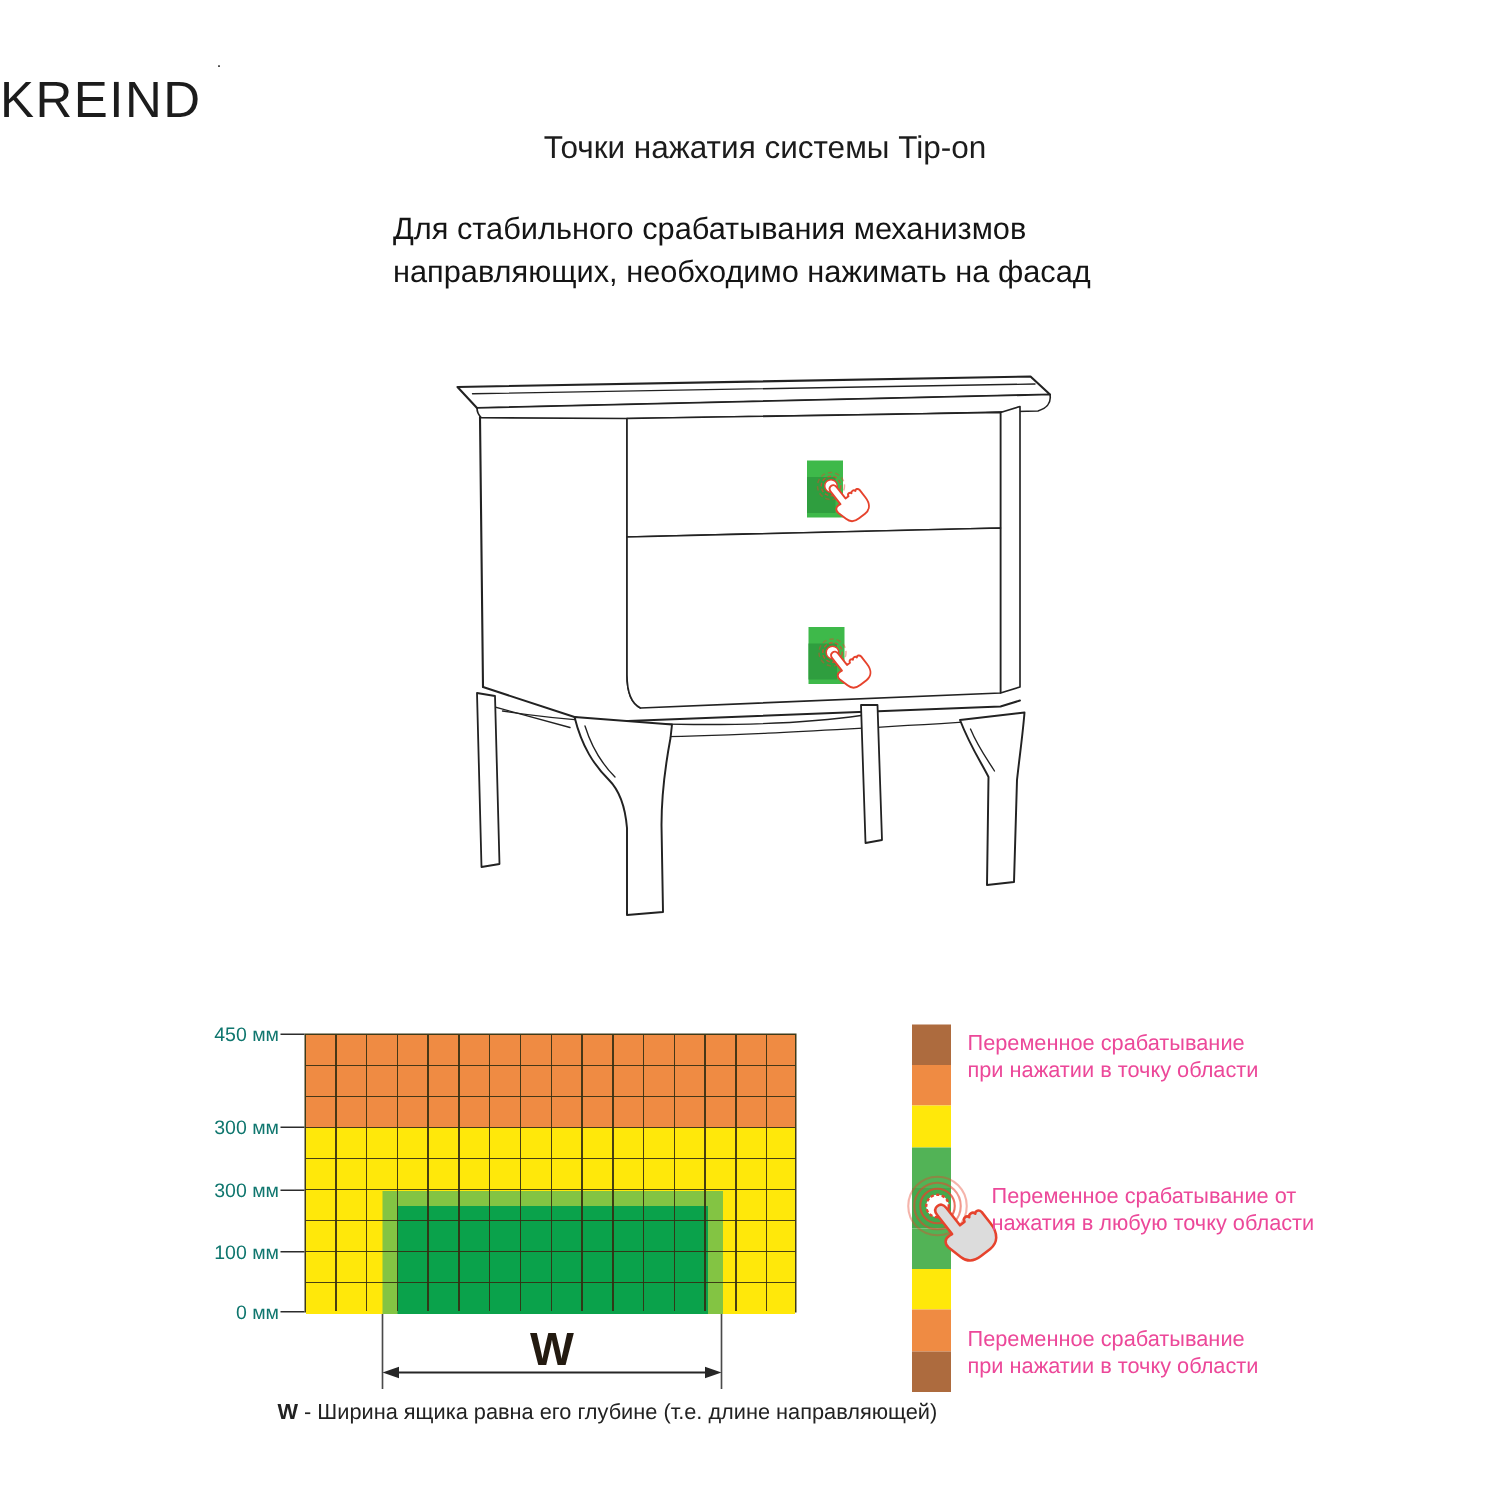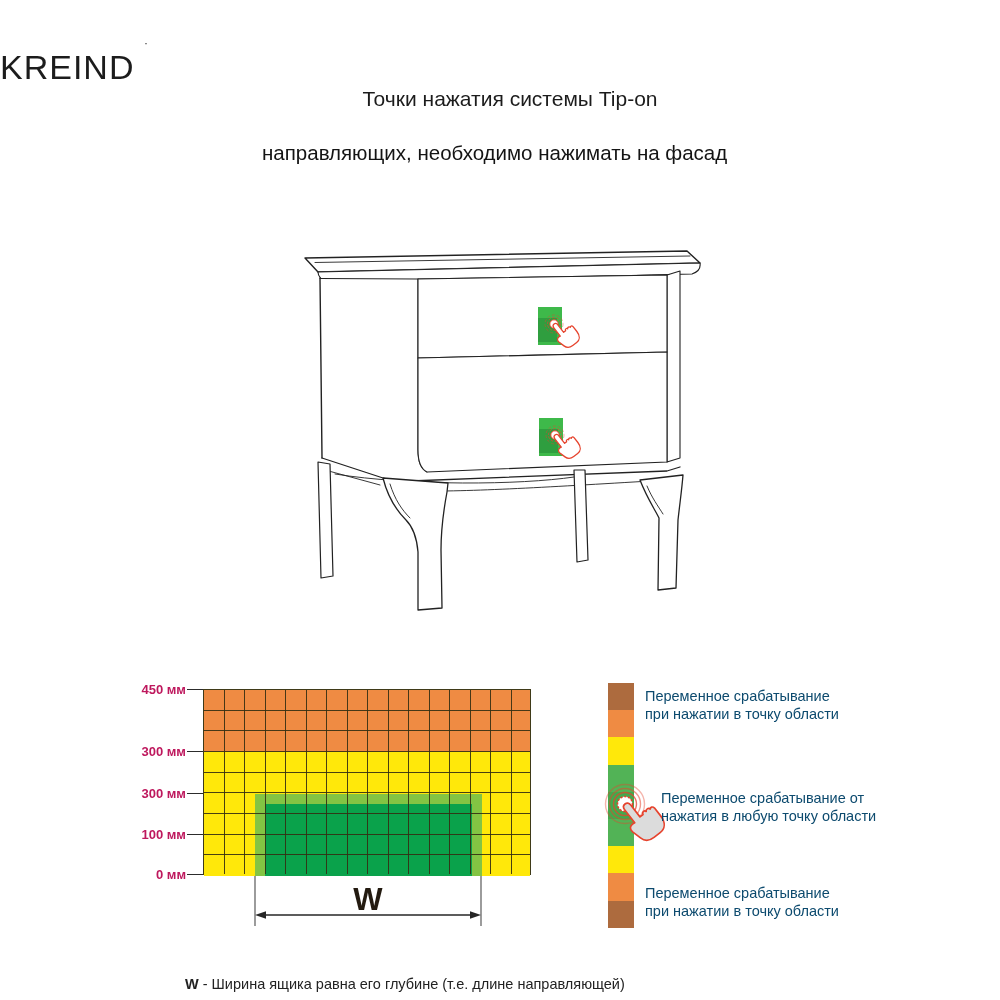--- a/index.html
+++ b/index.html
@@ -20,57 +20,58 @@
   #grid .band-orange { position:absolute; left:0; top:0; width:100%; height:62px; background:#ef8b43; }
   #grid .band-yellow { position:absolute; left:0; top:62px; width:100%; height:124px; background:#ffe80a; }
   #grid .zone-outer  { position:absolute; left:51px; top:104px; width:227px; height:82px; background:#83c443; }
   #grid .zone-inner  { position:absolute; left:61px; top:114px; width:207px; height:72px; background:#0aa24b; }
   #grid .gridlines   { position:absolute; inset:0;
       background-image:
         repeating-linear-gradient(to right, transparent 0, transparent 19.5px, rgba(52,46,18,.9) 19.5px, rgba(52,46,18,.9) 20.5px),
         repeating-linear-gradient(to bottom, transparent 0, transparent 19.67px, rgba(52,46,18,.9) 19.67px, rgba(52,46,18,.9) 20.67px);
   }
 
-  .axis-label { position:absolute; width:62px; text-align:right; font-size:13px; font-weight:700; color:#be185d; }
+  .axis-label { position:absolute; width:62px; text-align:right; font-size:13px; font-weight:400; color:#0f766e; }
   .tick { position:absolute; left:187px; width:16px; height:1px; background:#2c2c2c; }
 
   #wdim { left:230px; top:868px; }
-  #caption { left:185px; top:976px; font-size:14.5px; color:#222; }
+  #caption { left:185px; top:934px; font-size:14.5px; color:#222; }
   #caption .cap-sym { font-weight:700; }
 
   
   #legend-bar { left:608px; top:683px; width:26px; height:245px; display:flex; flex-direction:column; }
   #legend-bar div { width:100%; }
   .seg { height:27.2px; }
   .c-brown  { background:#ad6b3e; }
   .c-orange { background:#ef8b43; }
   .c-yellow { background:#ffe80a; }
   .c-green  { background:#52b356; }
   .c-green-dk { background:#43a94d; }
 
-  .legend-text { position:absolute; font-size:14.5px; line-height:18.4px; color:#0c4a6e; }
+  .legend-text { position:absolute; font-size:14.5px; line-height:18.4px; color:#ec4899; }
   #legend-text-1 { left:645px; top:687px; }
   #legend-text-2 { left:661px; top:789px; }
   #legend-text-3 { left:645px; top:884px; }
 
   #furniture-svg { left:230px; top:240px; }
   #legend-icon { left:592px; top:772px; }
 
   svg { display:block; }
 </style>
 </head>
 <body>
 
 <div id="page">
 
   <div class="abs" id="stray">·</div>
   <div class="abs" id="brand">KREIND</div>
   <div class="abs" id="subtitle">Точки нажатия системы Tip-on</div>
 
   <div class="abs" id="intro">
+    <div>Для стабильного срабатывания механизмов</div>
     <div>направляющих, необходимо нажимать на фасад</div>
   </div>
 
   <svg class="abs" id="furniture-svg" width="500" height="390" viewBox="0 0 500 390">
     <g fill="#fff" stroke="#222" stroke-width="1.4" stroke-linejoin="round" stroke-linecap="round">
 
       <path d="M 75,18 L 457,11 L 470,23 L 88,32 Z"></path>
       <path d="M 85,22.5 L 460,16" fill="none" stroke-width="0.9"></path>
       <path d="M 88,32 L 470,23 C 471,29 468,32 462,34 L 98,43 C 91,40 88,36 88,32 Z" stroke-width="1.1"></path>
 

